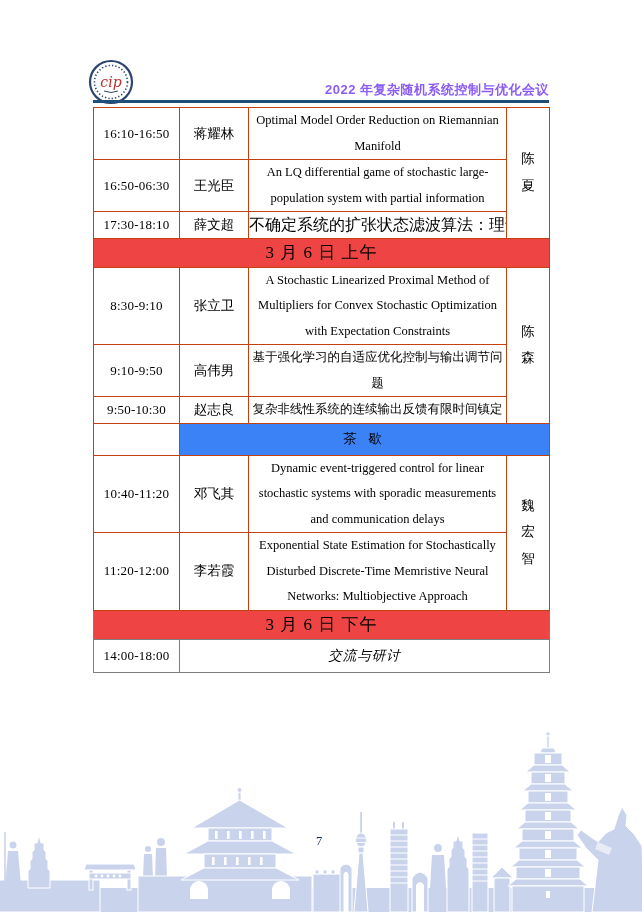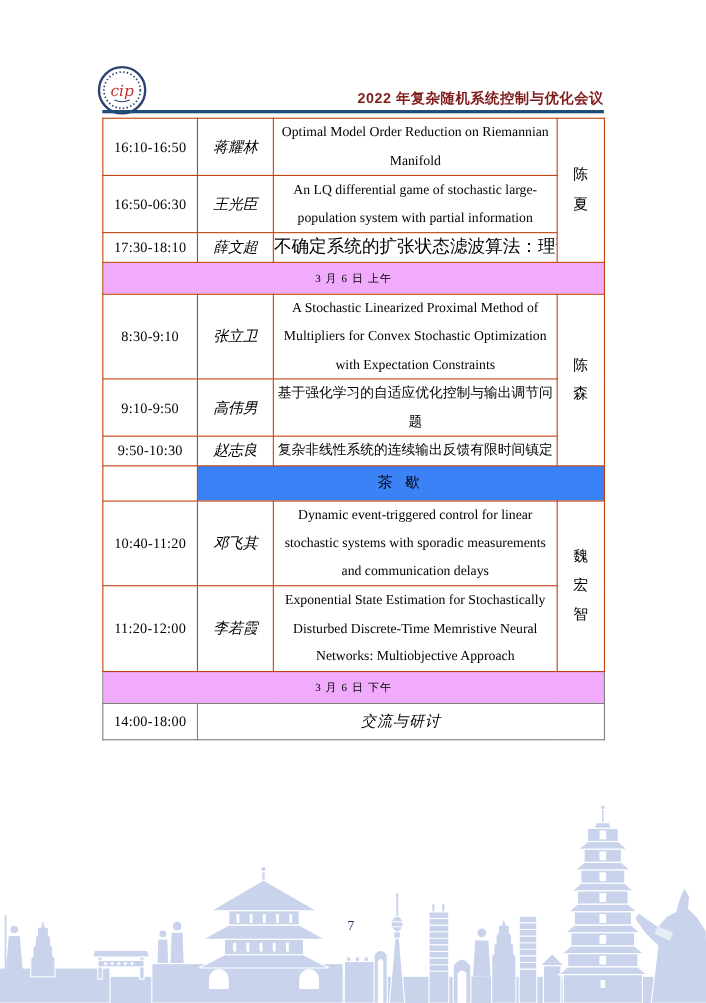--- a/index.html
+++ b/index.html
@@ -10,45 +10,45 @@
   .page{position:absolute;inset:0;}
 
   
   .logo{
     position:absolute;left:88px;top:59px;width:46px;height:46px;box-sizing:border-box;
   }
   .logo svg{display:block;}
   .header-title{
     position:absolute;top:81px;right:93px;
     font-family:"Liberation Sans","DejaVu Sans",sans-serif;
-    font-weight:bold;font-size:13px;color:#7f1d1d;letter-spacing:.5px;white-space:nowrap;
+    font-weight:bold;font-size:13px;color:#8b5cf6;letter-spacing:.5px;white-space:nowrap;
   }
   .header-rule{
     position:absolute;left:93px;width:456px;top:100px;height:3px;background:#1F4E79;
   }
 
   
   table.schedule{
     position:absolute;left:93px;top:107px;width:456px;
     border-collapse:collapse;table-layout:fixed;font-size:13px;
   }
   table.schedule td{
     border:1px solid #c2410c;text-align:center;vertical-align:middle;padding:0;
     overflow:hidden;
   }
   td.time-cell{font-size:13px;letter-spacing:.2px;}
-  td.speaker-cell{font-size:13.5px;font-style:italic;}
+  td.speaker-cell{font-size:13.5px;}
   td.talk-title{font-size:12.5px;line-height:25.5px;padding:1px 2px;}
   td.talk-title.compact{white-space:nowrap;font-size:16px;letter-spacing:0;margin-left:48px;}
   td.chair-cell{font-size:13.5px;padding:2px 0;}
   td.chair-cell .vtext{
     display:inline-block;width:1.05em;word-break:break-all;line-height:1.95;text-align:center;
   }
   td.section-cell{
-    background:#f0abfc;height:28px;font-size:10px;letter-spacing:1px;
+    background:#ef4444;height:28px;font-size:17px;letter-spacing:1px;
   }
   td.break-cell{
     background:#3b82f6;height:31px;font-size:13.5px;letter-spacing:4px;
   }
   td.activity-cell{height:32px;font-size:13.5px;letter-spacing:1px;font-style:italic;}
   tr.light td{border-color:#7f7f7f;}
 
   
   .page-number{
     position:absolute;left:312px;top:834px;width:14px;text-align:center;

